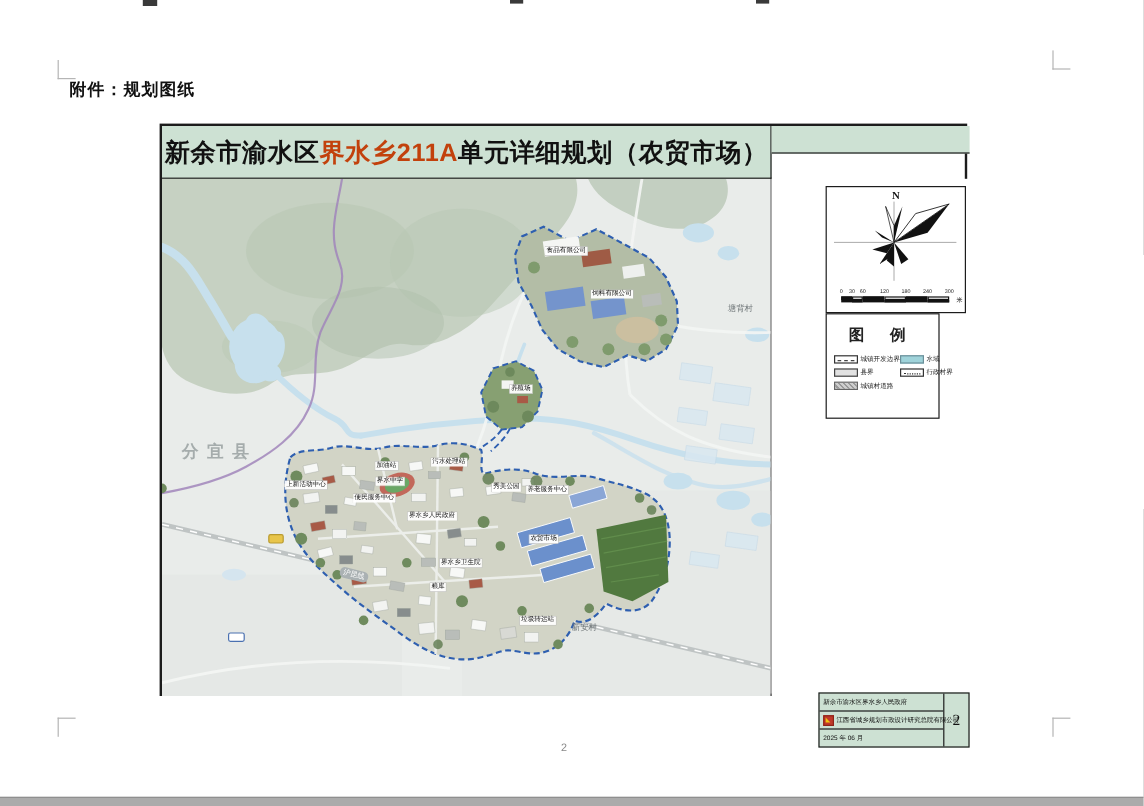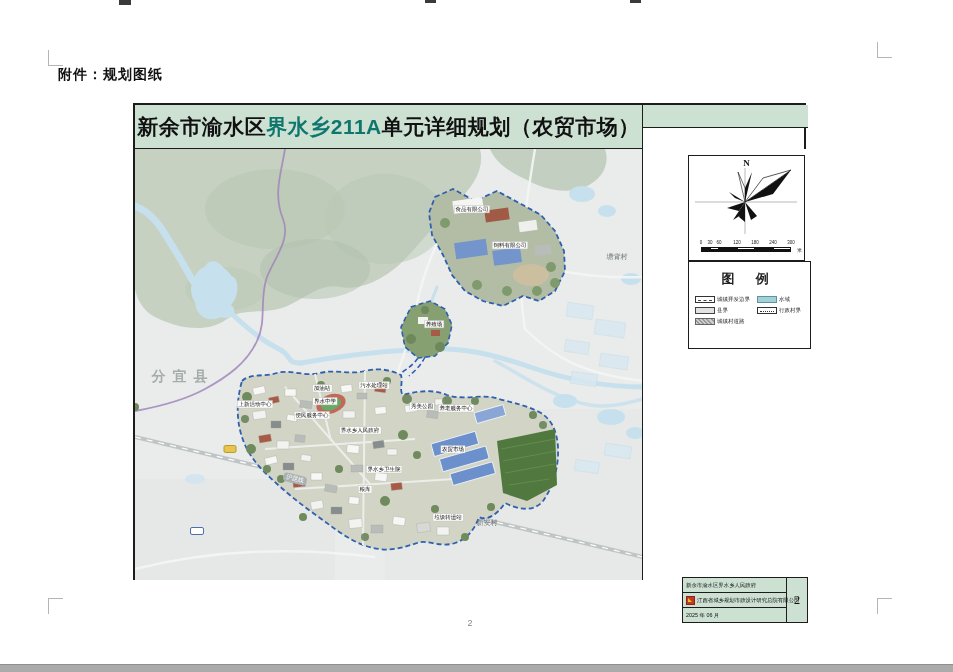--- a/index.html
+++ b/index.html
@@ -14,21 +14,21 @@
   .cm-bl{left:48px;top:598px;border-left:1px solid #b5b5b5;border-top:1px solid #b5b5b5;}
   .cm-br{left:877px;top:598px;border-left:1px solid #b5b5b5;border-top:1px solid #b5b5b5;}
   .attach{position:absolute;left:58px;top:66px;font-family:"Liberation Serif",serif;font-weight:bold;
           font-size:14px;color:#111;letter-spacing:1px;}
   .pageno{position:absolute;left:460px;top:618px;font-size:9px;color:#888;width:20px;text-align:center;}
 
   
   .frame{position:absolute;left:133px;top:103px;width:673px;height:477px;border:2px solid #1c1c1c;background:#fff;box-sizing:border-box;}
   .titleband{position:absolute;left:0;top:0;width:508px;height:44px;background:#cde1d3;border-right:1px solid #1c1c1c;border-bottom:1px solid #1c1c1c;box-sizing:border-box;display:flex;align-items:center;justify-content:center;}
   .titleband .t{font-size:21px;font-weight:bold;color:#111;white-space:nowrap;letter-spacing:.5px;}
-  .titleband .hl{color:#0f766e;}
+  .titleband .hl{color:#c2410c;}
   .side-top{position:absolute;left:508px;top:0;width:165px;height:23px;background:#cde1d3;border-bottom:1px solid #1c1c1c;box-sizing:border-box;}
   .side-head{position:absolute;left:508px;top:23px;width:165px;height:21px;background:#cde1d3;border-bottom:1px solid #1c1c1c;box-sizing:border-box;
              display:flex;align-items:center;justify-content:center;font-size:12px;color:#222;letter-spacing:3px;}
   
   .maparea{position:absolute;left:0;top:44px;width:508px;height:431px;border-right:1px solid #1c1c1c;box-sizing:border-box;overflow:hidden;}
   .map-labels{position:absolute;left:0;top:0;width:508px;height:431px;}
   .chip{position:absolute;transform:translate(-50%,-50%);font-size:5.5px;line-height:6.5px;color:#111;
         background:rgba(255,255,255,.93);padding:0 1px;white-space:nowrap;box-shadow:0 0 0 .4px #bbb;}
   .place{position:absolute;transform:translate(-50%,-50%);font-size:7px;color:#6f7678;background:none;box-shadow:none;white-space:nowrap;}
   .place-lg{position:absolute;transform:translate(-50%,-50%);font-size:14px;font-weight:bold;color:#9aa2a2;letter-spacing:7px;background:none;box-shadow:none;white-space:nowrap;opacity:.85;}
@@ -37,21 +37,21 @@
   .badge-b{position:absolute;transform:translate(-50%,-50%);width:12px;height:6px;background:#fff;border:.5px solid #4a70b0;border-radius:2px;}
 
   
   .sidebar{position:absolute;left:508px;top:44px;width:165px;height:431px;background:#fff;}
   .compassbox{position:absolute;left:45px;top:6px;width:117px;height:106px;border:1px solid #1c1c1c;box-sizing:border-box;background:#fff;}
   .northN{position:absolute;left:0;top:2px;width:100%;text-align:center;font-family:"Liberation Serif",serif;font-weight:bold;font-size:9px;color:#111;}
   .scalebar{position:absolute;left:6px;top:84px;width:105px;height:18px;}
   .scalebar .tick{position:absolute;top:0;transform:translateX(-50%);font-size:4.5px;color:#222;}
   .scalebar .cell{position:absolute;height:2.6px;box-sizing:border-box;border:.4px solid #111;}
   .scalebar .unit{position:absolute;right:-2px;top:7px;font-size:5px;color:#111;}
-  .legendbox{position:absolute;left:45px;top:112px;width:123px;height:88px;border:1px solid #1c1c1c;box-sizing:border-box;background:#fff;}
+  .legendbox{position:absolute;left:45px;top:112px;width:95px;height:88px;border:1px solid #1c1c1c;box-sizing:border-box;background:#fff;}
   .lg-title{text-align:center;margin-top:8px;font-size:13px;font-weight:bold;color:#222;letter-spacing:9px;font-family:"Liberation Serif",serif;}
   .lg-cols{display:flex;margin:8px 4px 0 6px;}
   .lg-col{display:flex;flex-direction:column;gap:4px;}
   .lg-col.c1{width:62px;}
   .lg-col.c2{width:48px;}
   .lg-row{display:flex;align-items:center;gap:2px;}
   .sw{width:20px;height:6.5px;box-sizing:border-box;flex:none;position:relative;}
   .sw.dash-box{border:.8px solid #333;background:#fff;}
   .sw.dash-box::before{content:"";position:absolute;left:2px;right:2px;top:2.3px;border-top:1.2px dashed #444;}
   .sw.solid-box{border:.8px solid #444;background:#e2e2e2;}

